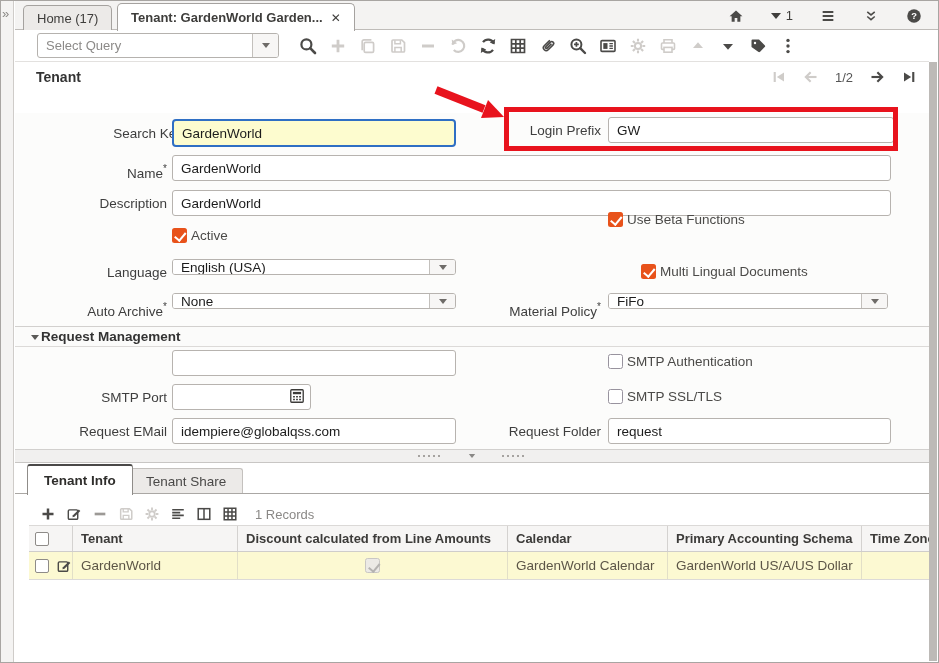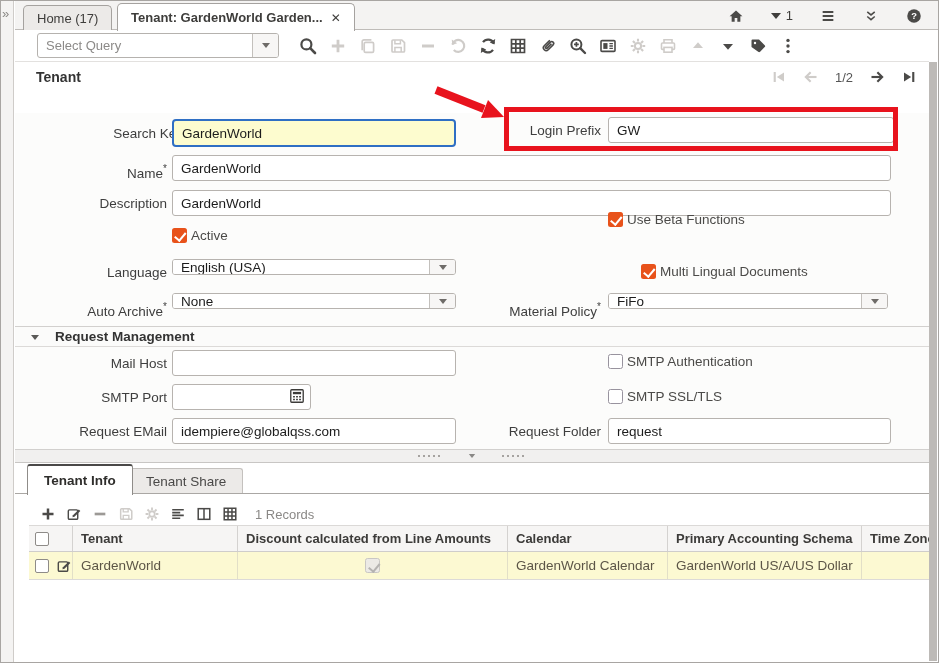--- a/index.html
+++ b/index.html
@@ -53,21 +53,21 @@
   .fcombo { position:absolute; height:16px; display:flex; border:1px solid #b7b3af; border-radius:3px; background:#fff; overflow:hidden; }
   .fcombo input { flex:1; border:none; outline:none; padding:0 8px; font:inherit; font-size:13.5px; color:#1c1c1c; }
   .cbrow { position:absolute; display:flex; align-items:center; gap:4px; }
   .cb { width:15px; height:15px; border-radius:2.5px; position:relative; display:inline-block; cursor:pointer; flex:none; }
   .cb.on { background:#e8521a; }
   .cb.on::after { content:""; position:absolute; left:4.5px; top:1.5px; width:4.5px; height:8.5px; border:solid #fff; border-width:0 2.2px 2.2px 0; transform:rotate(40deg); }
   .cb.off { background:#fff; border:1.6px solid #98939e; }
   .cb.dis { background:#eceae6; border:1px solid #c9c7c4; }
   .cb.dis::after { content:""; position:absolute; left:4.5px; top:1.5px; width:4.5px; height:8.5px; border:solid #b5b3b1; border-width:0 2.2px 2.2px 0; transform:rotate(40deg); }
   .cb-label { font-size:13.5px; color:#4b4a48; }
-  .section-hdr { position:absolute; left:0; right:0; top:213px; height:21px; background:#fbfbfa; border-top:1px solid #d2d0ce; border-bottom:1px solid #dcdad8; display:flex; align-items:center; gap:16px; padding-left:16px; }
+  .section-hdr { position:absolute; left:0; right:0; top:213px; height:21px; background:#fbfbfa; border-top:1px solid #d2d0ce; border-bottom:1px solid #dcdad8; display:flex; align-items:center; gap:2px; padding-left:16px; }
   .sec-caret { width:0; height:0; border:4.5px solid transparent; border-top:5.5px solid #5a5957; margin-top:5px; }
   .section-title { font-weight:bold; font-size:13.5px; color:#333; }
   .calcbtn { position:absolute; right:3px; top:2px; width:22px; height:20px; display:flex; align-items:center; justify-content:center; color:#3c3b39; }
 
   
   .splitter { position:absolute; left:14px; top:448px; right:9px; height:14px; background:#f1f0ef; border-top:1px solid #d2d0ce; border-bottom:1px solid #c8c6c4; display:flex; align-items:center; justify-content:center; gap:26px; cursor:row-resize; }
   .grip { width:24px; height:2px; background:repeating-linear-gradient(90deg,#a6a3a0 0 2px,transparent 2px 5px); }
   .splitter .tri-dn { border-top-color:#8a8886; margin-top:3px; transform:scale(.8); }
 
   
@@ -340,21 +340,20 @@
       <span class="combo-btn">
           <span class="tri-dn"></span>
         </span>
     </div>
 
     <div class="section-hdr">
       <span class="sec-caret"></span>
       <span class="section-title">Request Management</span>
     </div>
 
-    <span class="lbl" style="left:0;top:237px;width:152px;">Mail Host</span>
     <input class="fld" style="left: 157px; top: 237px; width: 284px;" value="">
     <span class="cbrow" style="left:593px;top:241px;justify-content:space-between;">
       <span class="cb off"></span>
       <span class="cb-label">SMTP Authentication</span>
     </span>
 
     <span class="lbl" style="left:0;top:271px;width:152px;">SMTP Port</span>
     <span style="position:absolute;left:157px;top:271px;width:139px;height:26px;">
       <input class="fld" style="left: 0px; top: 0px; width: 139px;" value="">
       <span class="calcbtn">

